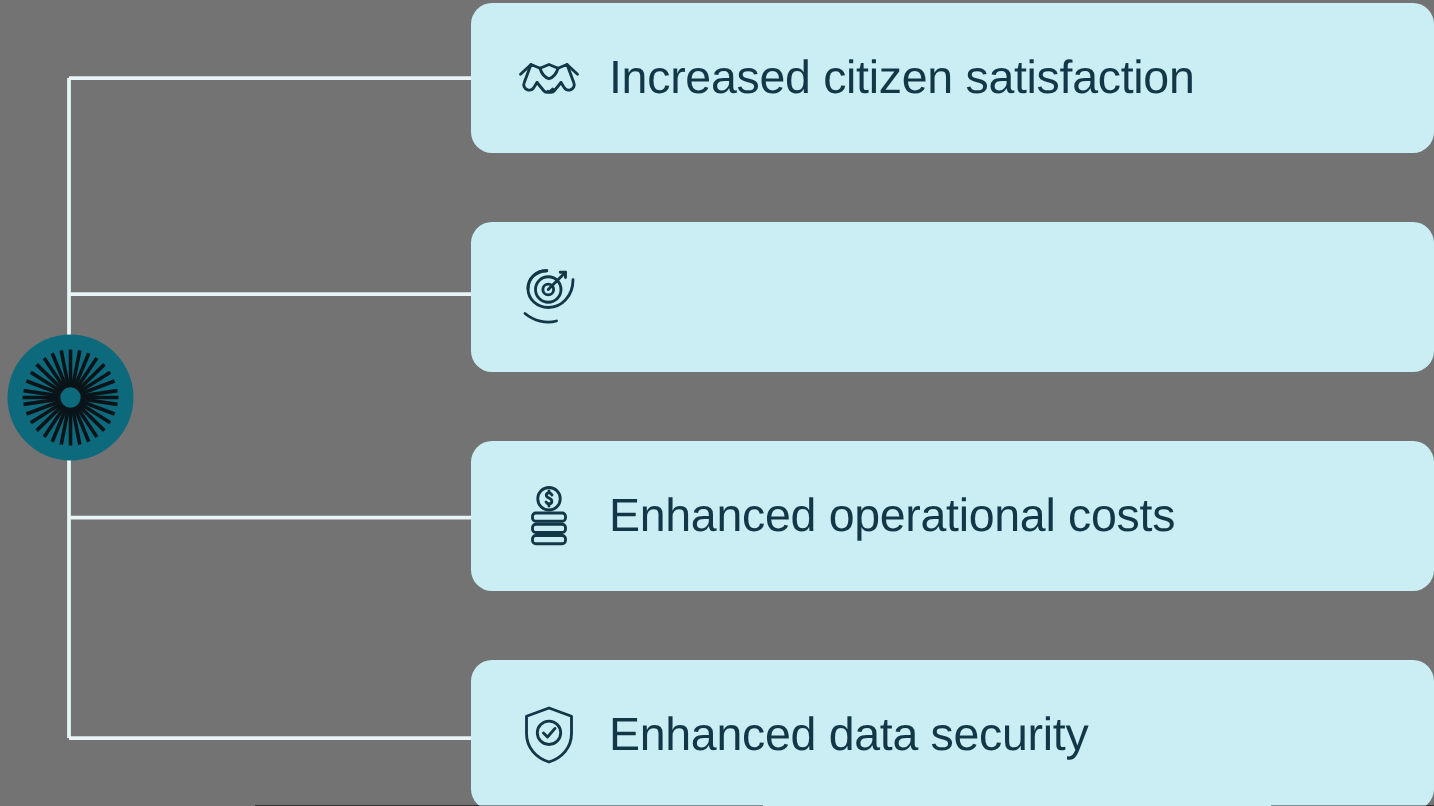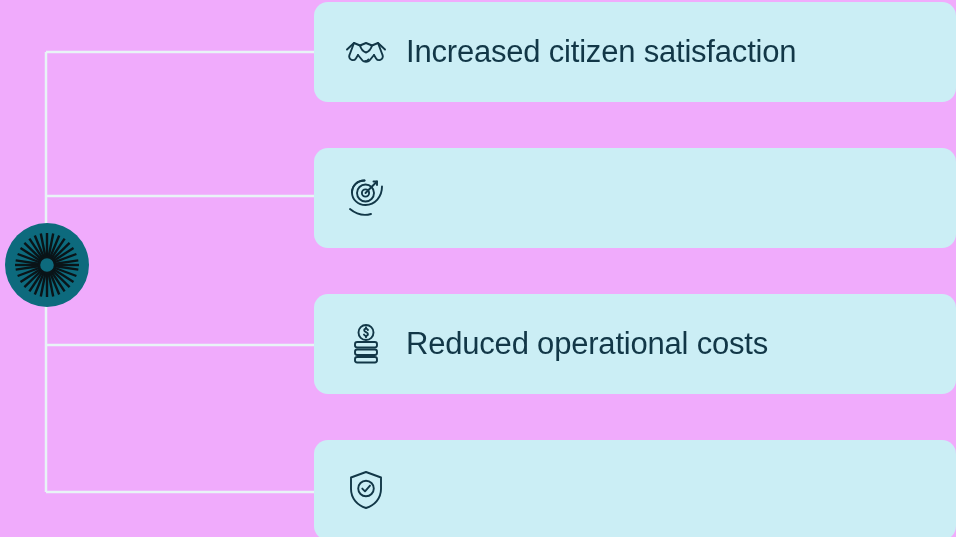--- a/index.html
+++ b/index.html
@@ -10,21 +10,21 @@
   body {
     width: 956px;
     height: 537px;
     overflow: hidden;
     font-family: "Liberation Sans", sans-serif;
   }
   .canvas {
     position: relative;
     width: 956px;
     height: 537px;
-    background: #f0abfc;
+    background: #737373;
   }
 
   
   .connectors {
     position: absolute;
     left: 0;
     top: 0;
     width: 956px;
     height: 537px;
     pointer-events: none;
@@ -164,26 +164,27 @@
     <span class="card-icon">
       <svg width="44" height="44" viewBox="0 0 44 44" fill="none" stroke="#123747" stroke-width="1.9" stroke-linecap="round" stroke-linejoin="round">
         <circle cx="22" cy="10.5" r="7.5"></circle>
         <path d="M24 8 C23.5 7 22.8 6.6 22 6.6 C20.9 6.6 20.2 7.3 20.2 8.2 C20.2 10.3 23.9 9.8 23.9 12.1 C23.9 13.1 23.1 13.9 22 13.9 C21.1 13.9 20.4 13.4 20 12.6"></path>
         <path d="M22 5.3 L22 6.6 M22 13.9 L22 15.3"></path>
         <rect x="11" y="20" width="22" height="5.5" rx="2.2"></rect>
         <rect x="11" y="27.5" width="22" height="5.5" rx="2.2"></rect>
         <rect x="11" y="35" width="22" height="5.5" rx="2.2"></rect>
       </svg>
     </span>
-    <span class="card-label">Reduced operational costs</span>
+    <span class="card-label">Enhanced operational costs</span>
   </div>
 
   <div class="card card-4">
     <span class="card-icon">
       <svg width="44" height="44" viewBox="0 0 44 44" fill="none" stroke="#123747" stroke-width="1.9" stroke-linecap="round" stroke-linejoin="round">
         <path d="M22 4 L37 9.5 V21 C37 30.5 30.5 37.3 22 40 C13.5 37.3 7 30.5 7 21 V9.5 Z"></path>
         <circle cx="22" cy="20.5" r="7.8"></circle>
         <path d="M18.3 20.6 L21 23.3 L26 17.6"></path>
       </svg>
     </span>
+    <span class="card-label">Enhanced data security</span>
   </div>
 
 </div>
 
 </body></html>

